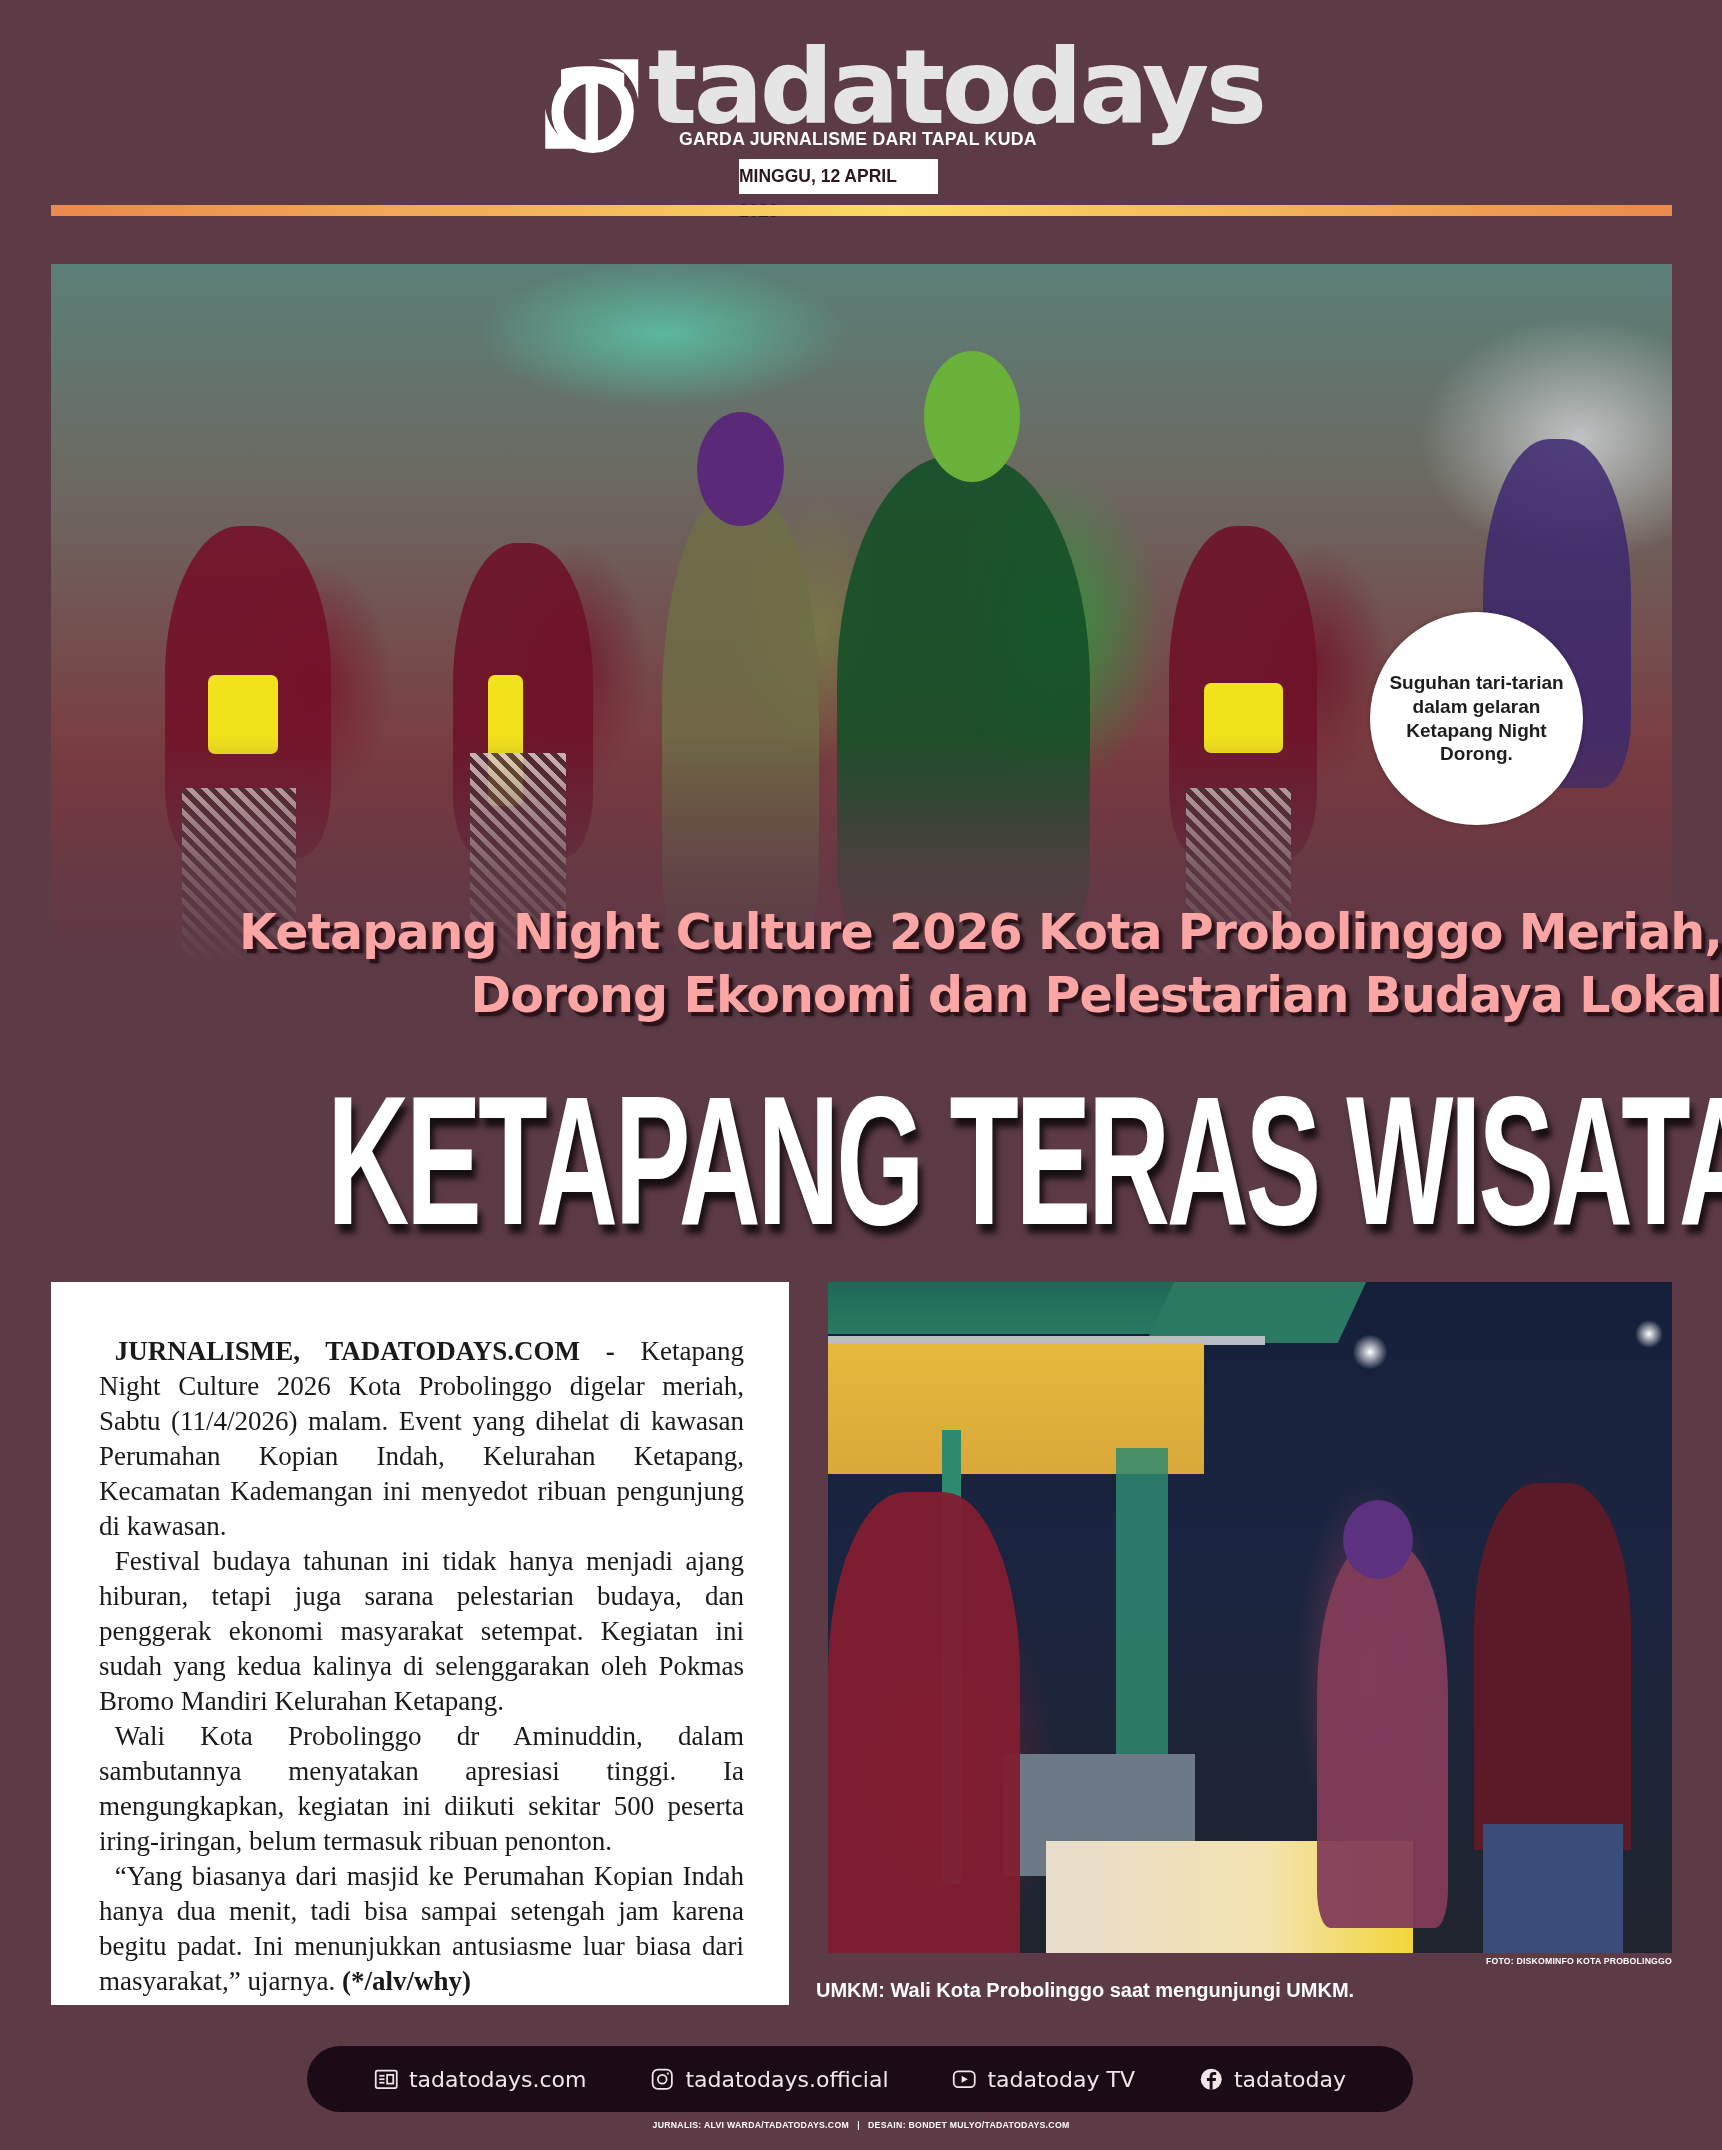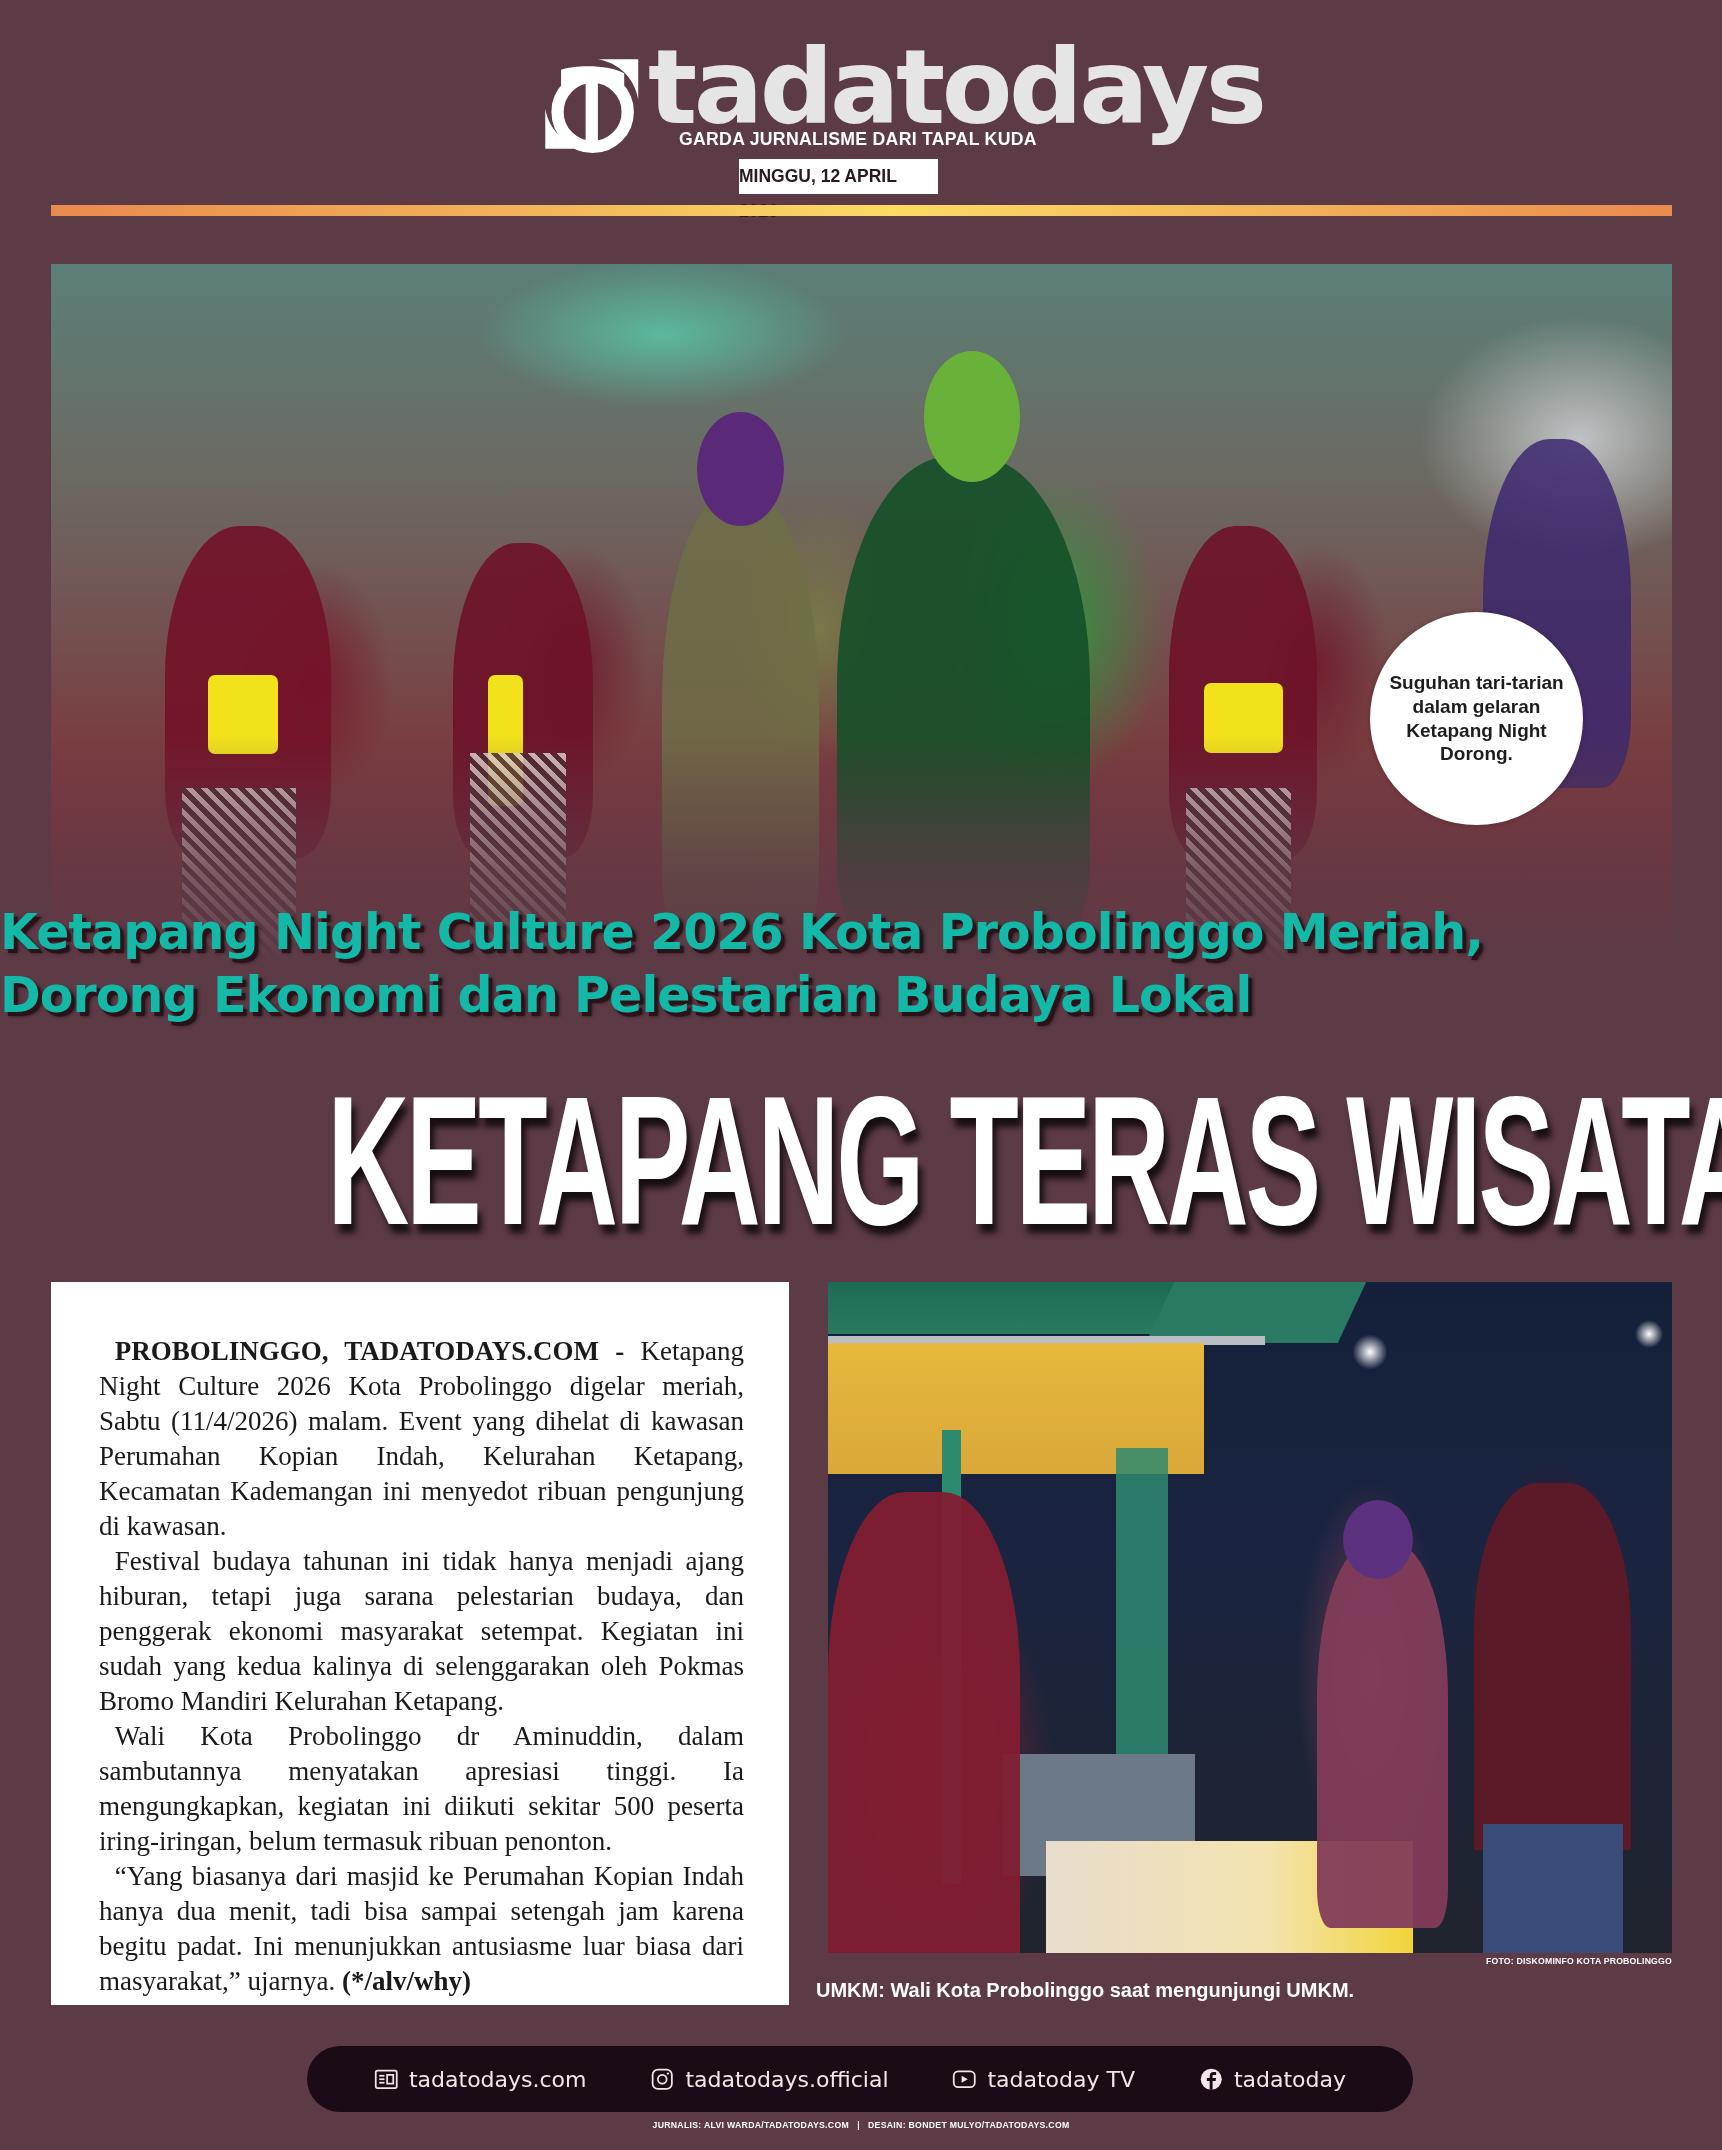--- a/index.html
+++ b/index.html
@@ -69,23 +69,23 @@
     position: absolute; left: 1370px; top: 612px; width: 213px; height: 213px;
     border-radius: 50%; background: #fff; z-index: 3;
     display: flex; align-items: center; justify-content: center; text-align: center;
     color: #1d1d1d; font-family: "Liberation Sans", sans-serif; font-weight: bold;
     font-size: 19px; line-height: 23.6px; padding: 0 17.5px;
     box-shadow: 0 0 5.2px rgba(0,0,0,0.25);
   }
 
   
   .subhead {
-    position: absolute; left: 0; top: 901px; width: 1722px; text-align: left; z-index: 4;
+    position: absolute; left: 0; top: 901px; width: 1722px; text-align: right; z-index: 4;
     font-family: "DejaVu Sans", sans-serif; font-weight: bold;
-    font-size: 49px; line-height: 63px; color: #14b8a6;
+    font-size: 49px; line-height: 63px; color: #fca5a5;
     text-shadow: 3.5px 3.5px 0 #2a1218, 4.4px 4.4px 3.5px rgba(0,0,0,0.6);
     letter-spacing: -0.9px;
   }
   .subhead span { display: block; }
   .headline {
     position: absolute; left: 0; top: 1073px; width: 1722px; text-align: center; z-index: 4;
     font-family: "Liberation Sans", sans-serif; font-weight: bold;
     font-size: 183px; line-height: 175px; color: #fff; letter-spacing: -5.2px;
     transform: scaleX(0.62); transform-origin: center top;
     white-space: nowrap;
@@ -208,21 +208,21 @@
 
 <h2 class="subhead">
   <span>Ketapang Night Culture 2026 Kota Probolinggo Meriah,</span>
   <span>Dorong Ekonomi dan Pelestarian Budaya Lokal</span>
 </h2>
 
 <h1 class="headline">KETAPANG TERAS WISATA BROMO</h1>
 
 <article class="article-box">
   <p>
-    <span class="dateline">PROBOLINGGO, TADATODAYS.COM -</span>
+    <span class="dateline">JURNALISME, TADATODAYS.COM -</span>
     <span>Ketapang Night Culture 2026 Kota Probolinggo digelar meriah, Sabtu (11/4/2026) malam. Event yang dihelat di kawasan Perumahan Kopian Indah, Kelurahan Ketapang, Kecamatan Kademangan ini menyedot ribuan pengunjung di kawasan.</span>
   </p>
   <p>Festival budaya tahunan ini tidak hanya menjadi ajang hiburan, tetapi juga sarana pelestarian budaya, dan penggerak ekonomi masyarakat setempat. Kegiatan ini sudah yang kedua kalinya di selenggarakan oleh Pokmas Bromo Mandiri Kelurahan Ketapang.</p>
   <p>Wali Kota Probolinggo dr Aminuddin, dalam sambutannya menyatakan apresiasi tinggi. Ia mengungkapkan, kegiatan ini diikuti sekitar 500 peserta iring-iringan, belum termasuk ribuan penonton.</p>
   <p>
     <span>“Yang biasanya dari masjid ke Perumahan Kopian Indah hanya dua menit, tadi bisa sampai setengah jam karena begitu padat. Ini menunjukkan antusiasme luar biasa dari masyarakat,” ujarnya.</span>
     <span class="byline-code">(*/alv/why)</span>
   </p>
 </article>
 

